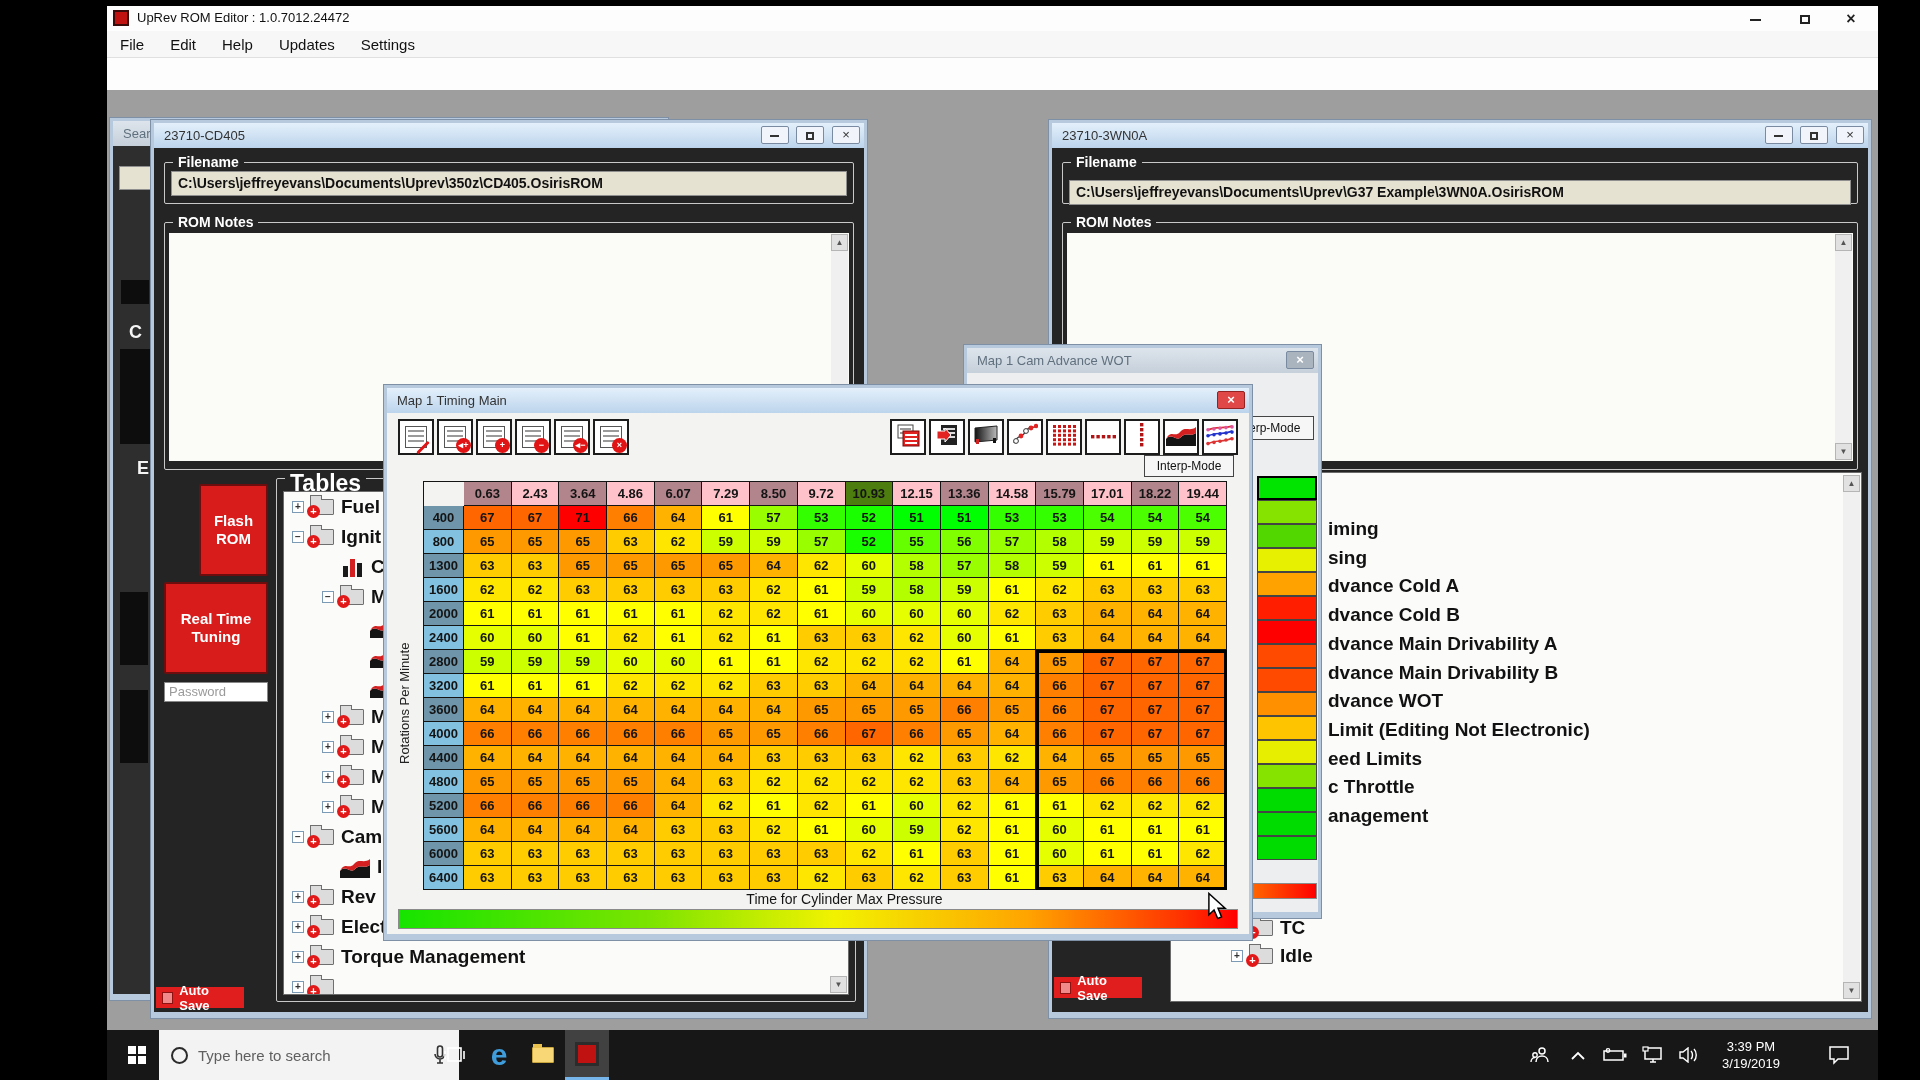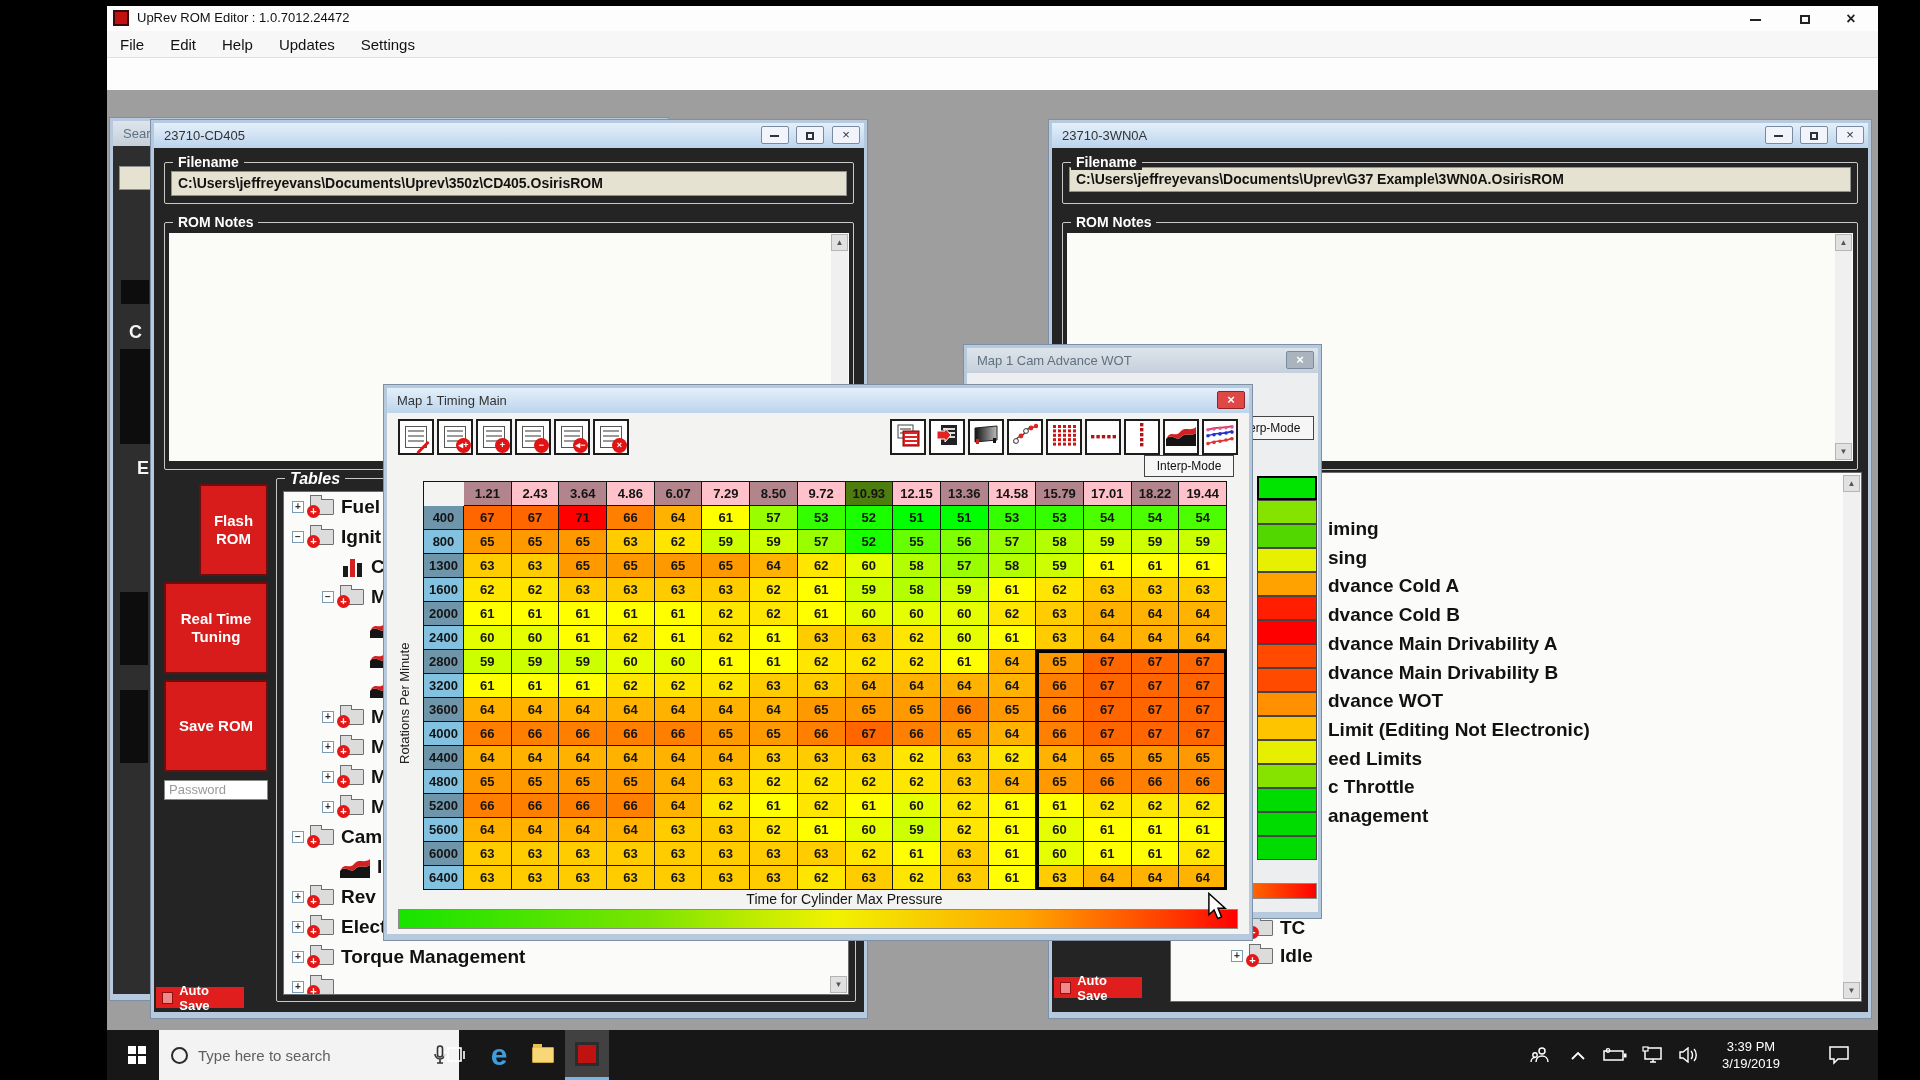--- a/index.html
+++ b/index.html
@@ -172,25 +172,24 @@
             <div class="vscroll">
               <div class="sbtn" style="top:0;">▲</div>
               <div class="sbtn" style="bottom:0; top:auto;">▼</div>
             </div>
           </div>
         </div>
 
         <div class="abs" style="left:10px; top:336px; width:104px;">
           <div class="redbtn" style="height:92px;margin-left:35px;">Flash ROM</div>
           <div class="redbtn" style="height:92px; margin-top:6px;">Real Time Tuning</div>
-          <div class="redbtn" style="height:92px; margin-top:6px;">Save ROM</div>
           <div class="pwd" style="height:20px; margin-top:8px;">Password</div>
         </div>
         <div class="group" style="position:absolute; left:122px; top:330px; right:8px; height:524px;">
-          <span class="gLabel" style="font-size:16px;font-style:italic;">Tables</span>
+          <span class="gLabel" style="font-size:23px;">Tables</span>
           <div id="cd405-tree" class="treePanel" style="position:absolute; left:6px; right:6px; top:12px; bottom:6px;">
             <div class="sbtn" style="left:auto; right:1px; bottom:1px;">▼</div>
           <div class="trow" style="padding-left: 8px;">
                 <span class="expbox">+</span>
                 <span class="icon-wrap">
                   <span class="folder">
                     <span class="badge">+</span>
                   </span>
                 </span>
                 <span class="tlabel">Fuel</span>
@@ -353,21 +352,21 @@
       <div class="cTitle"><span>23710-3WN0A</span>
         <div class="cBtns">
           <span class="cBtn"><span class="ctl-bar"></span></span>
           <span class="cBtn"><span class="ctl-box"></span></span>
           <span class="cBtn">×</span>
         </div>
       </div>
       <div class="cBody" style="height:864px;">
         <div class="group" style="margin:14px 10px 0; height:42px;">
           <span class="gLabel">Filename</span>
-          <div class="field" style="margin:4px 6px 0; height:25px;">C:\Users\jeffreyevans\Documents\Uprev\G37 Example\3WN0A.OsirisROM</div>
+          <div class="field" style="margin:17px 6px 0; height:25px;">C:\Users\jeffreyevans\Documents\Uprev\G37 Example\3WN0A.OsirisROM</div>
         </div>
         <div class="group" style="margin:18px 10px 0; height:248px;">
           <span class="gLabel">ROM Notes</span>
           <div class="notes" style="margin:10px 4px 4px; height:228px;">
             <div class="vscroll">
               <div class="sbtn" style="top:0;">▲</div>
               <div class="sbtn" style="bottom:0; top:auto;">▼</div>
             </div>
           </div>
         </div>
@@ -610,21 +609,21 @@
                   <circle cx="26" cy="4.88" r="1.8" fill="#e055a0"></circle>
                   <circle cx="26" cy="10.1" r="1.8" fill="#2233cc"></circle>
                   <circle cx="26" cy="16.8" r="1.8" fill="#d33"></circle>
                 </svg></span>
             </div>
           </div>
         <div class="smallbtn abs" style="right:15px; top:42px; width:90px; height:22px; line-height:20px;">Interp-Mode</div>
         <div id="rpm-label">Rotations Per Minute</div>
         <div id="ttable">
             <div class="blank"></div>
-            <div style="background:#b2848c">1.21</div>
+            <div style="background:#b2848c">0.63</div>
             <div style="background:#ffc2ca">2.43</div>
             <div style="background:#b2848c">3.64</div>
             <div style="background:#ffc2ca">4.86</div>
             <div style="background:#b2848c">6.07</div>
             <div style="background:#ffc2ca">7.29</div>
             <div style="background:#b2848c">8.50</div>
             <div style="background:#ffc2ca">9.72</div>
             <div style="background:#4d7c0f">10.93</div>
             <div style="background:#ffc2ca">12.15</div>
             <div style="background:#b2848c">13.36</div>

